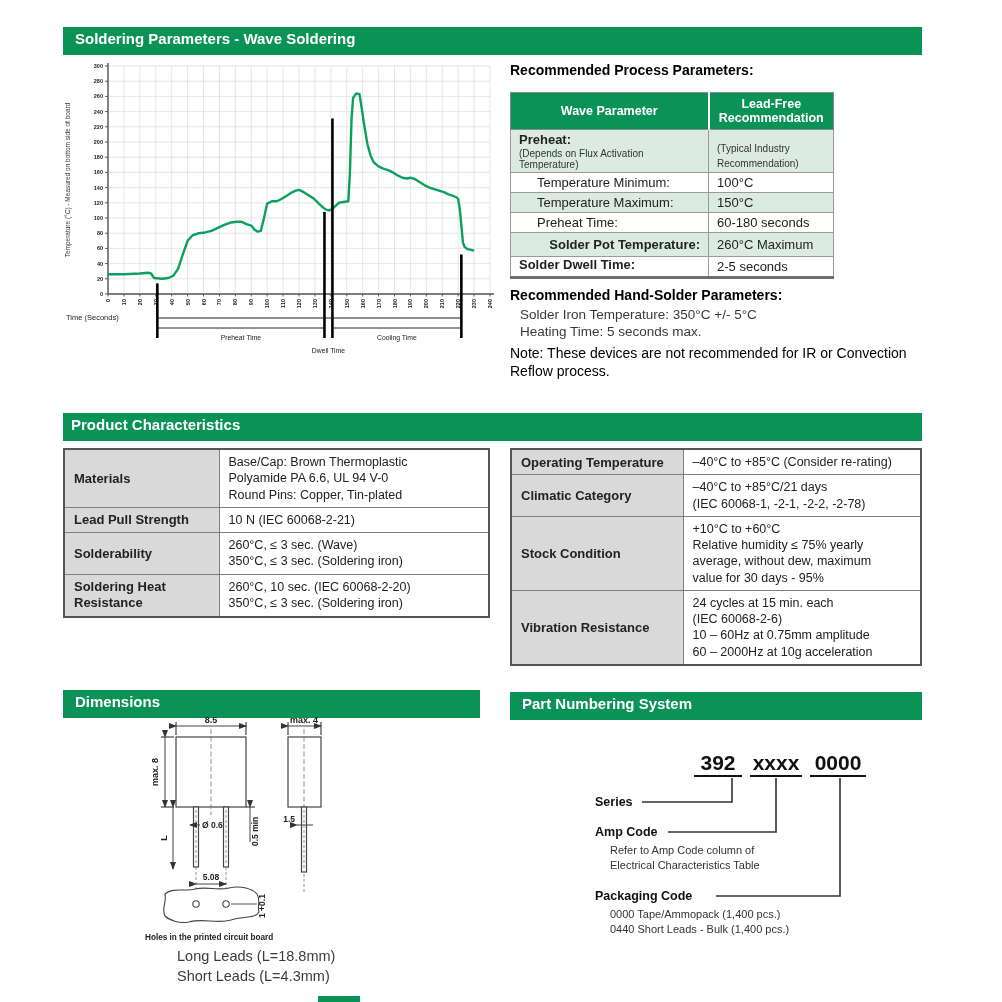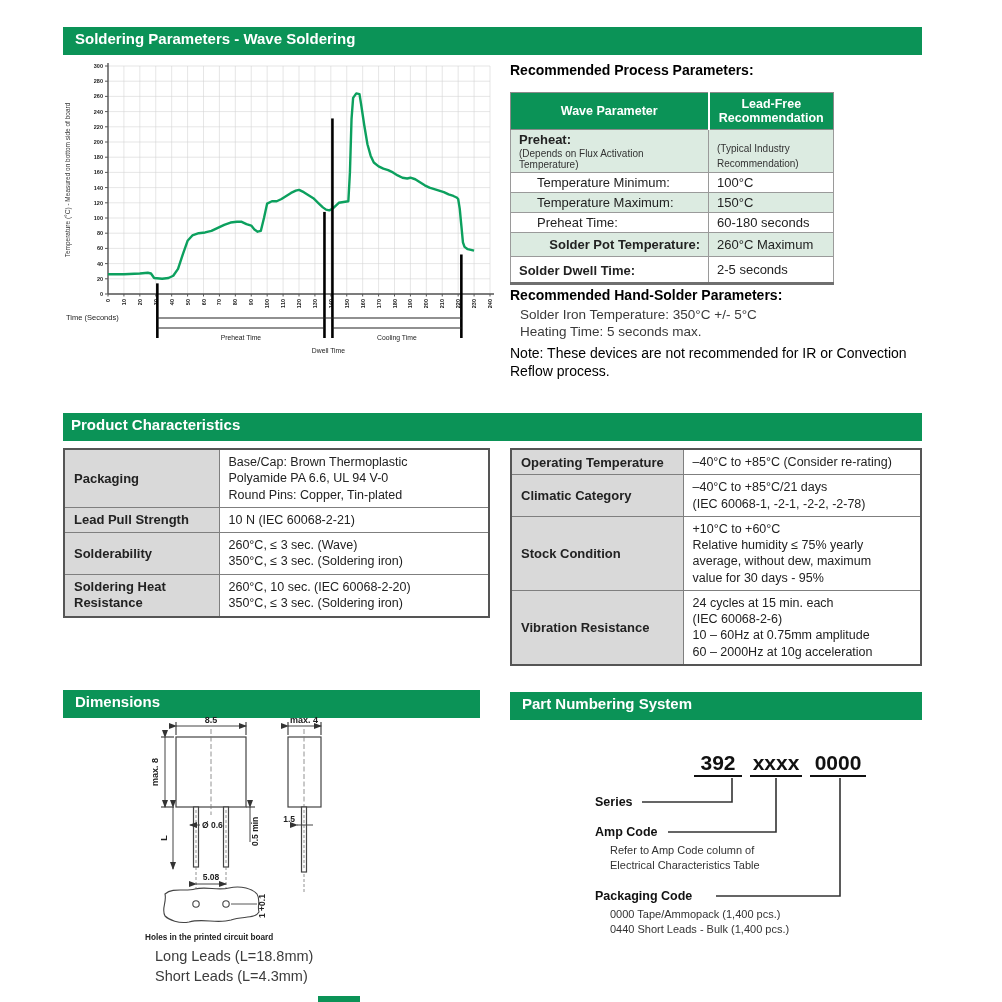--- a/index.html
+++ b/index.html
@@ -225,21 +225,21 @@
     </tr>
     <tr>
       <td class="indent">Preheat Time:</td>
       <td>60-180 seconds</td>
     </tr>
     <tr class="shade">
       <td class="b" style="padding-top:4px;padding-bottom:4px;text-align:right;">Solder Pot Temperature:</td>
       <td>260°C Maximum</td>
     </tr>
     <tr>
-      <td class="b" style="padding-top:6px;padding-bottom:4px;">Solder Dwell Time:</td>
+      <td class="b" style="padding-top:0;padding-bottom:4px;">Solder Dwell Time:</td>
       <td>2-5 seconds</td>
     </tr>
   </tbody>
     </table>
 
   <div class="h3" style="left:510px;top:287px;">Recommended Hand-Solder Parameters:</div>
   <div class="abs" style="left:510px;top:306px;">
     <div class="hs-line">Solder Iron Temperature: 350°C +/- 5°C</div>
     <div class="hs-line">Heating Time: 5 seconds max.</div>
   </div>
@@ -249,21 +249,21 @@
     <span>Product Characteristics</span>
   </div>
 
   <table class="ct abs" style="left:63px;top:448px;width:427px;">
     <colgroup>
         <col style="width:155px">
         <col>
       </colgroup>
     <tbody>
         <tr>
-      <td class="lab">Packaging</td>
+      <td class="lab">Materials</td>
       <td class="val">Base/Cap: Brown Thermoplastic
 Polyamide PA 6.6, UL 94 V-0
 Round Pins: Copper, Tin-plated</td>
     </tr>
     <tr>
       <td class="lab">Lead Pull Strength</td>
       <td class="val">10 N (IEC 60068-2-21)</td>
     </tr>
     <tr>
       <td class="lab">Solderability</td>
@@ -370,21 +370,21 @@
       <text transform="translate(82,124) rotate(-90)" text-anchor="middle">L</text>
       <text x="117" y="114" font-size="8.5">Ø 0.6</text>
       <text transform="translate(173,132) rotate(-90)" font-size="8.5">0.5 min</text>
       <text x="210" y="108" font-size="8.5" text-anchor="end">1.5</text>
       <text x="126" y="166" text-anchor="middle" font-size="8.5">5.08</text>
       <text transform="translate(180,204) rotate(-90)" font-size="8.5">1 +0.1</text>
       <text x="60" y="226" font-size="8.2">Holes in the printed circuit board</text>
     </g>
   </svg>
 
-  <div class="abs leads" style="left:155px;top:946px;">
+  <div class="abs leads" style="left:177px;top:946px;">
     <div>Long Leads (L=18.8mm)</div>
     <div>Short Leads (L=4.3mm)</div>
   </div>
 
   <div class="section-bar" style="left:510px;top:692px;width:412px;">
     <span>Part Numbering System</span>
   </div>
 
   <svg class="abs" style="left:510px;top:718px;" width="412" height="235" viewBox="0 0 412 235">
     <g fill="#111" font-weight="bold" font-size="21">

